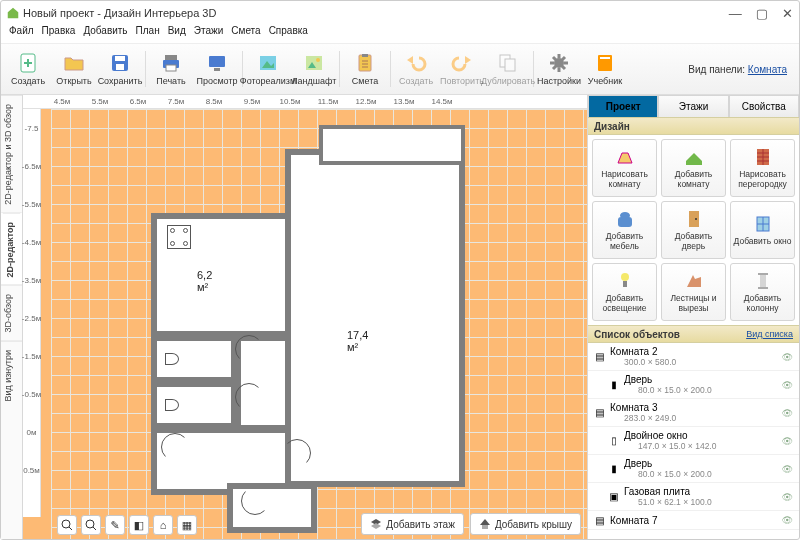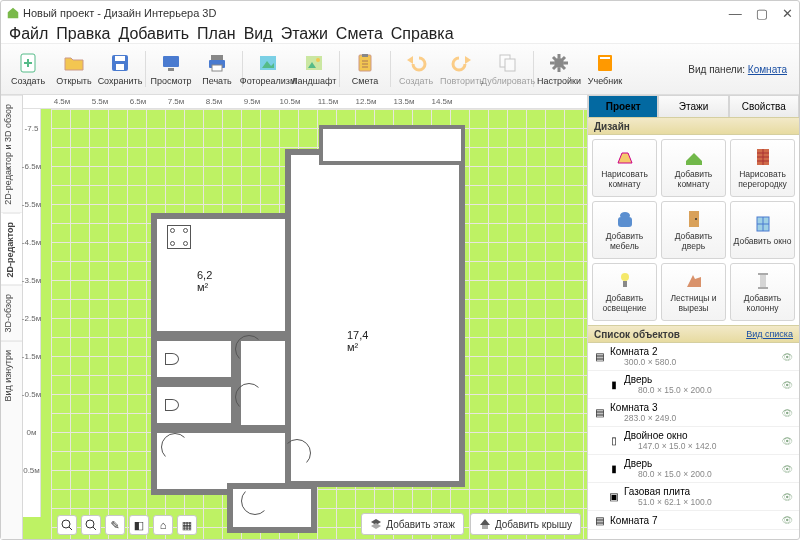--- a/index.html
+++ b/index.html
@@ -3,33 +3,33 @@
 <meta charset="utf-8">
 <style>
   * { box-sizing: border-box; margin: 0; padding: 0; }
   body { font-family: Tahoma, Arial, sans-serif; font-size: 10px; background: #fff; overflow: hidden; }
   .window { width: 800px; height: 540px; border: 1px solid #ccc; border-radius: 3px; display: flex; flex-direction: column; background: #fff; }
   .titlebar { height: 24px; display: flex; align-items: center; padding: 0 6px; }
   .titlebar .app-icon { width: 12px; height: 12px; margin-right: 4px; }
   .titlebar .title { font-size: 11px; color: #333; }
   .titlebar .controls { margin-left: auto; display: flex; gap: 14px; font-size: 13px; color: #555; }
   .titlebar .controls span { cursor: default; }
-  .menubar { height: 18px; display: flex; gap: 8px; padding: 0 8px; font-size: 16px; color: #222; }
+  .menubar { height: 18px; display: flex; gap: 8px; padding: 0 8px; font-size: 10px; color: #222; }
   .menubar span { cursor: default; }
   .toolbar { height: 52px; display: flex; align-items: center; padding: 0 4px; background: linear-gradient(#fdfdfd,#f1f1f1); border-top: 1px solid #eee; border-bottom: 1px solid #ddd; }
   .toolbar .tb-item { display: flex; flex-direction: column; align-items: center; justify-content: center; width: 46px; height: 46px; font-size: 9px; color: #333; gap: 2px; cursor: default; }
   .toolbar .tb-item.disabled { opacity: 0.45; }
   .tb-sep { width: 1px; height: 36px; background: #ddd; margin: 0 2px; }
   .toolbar .right-text { margin-left: auto; font-size: 10px; color: #333; padding-right: 8px; }
   .toolbar .right-text a { color: #1a4fa3; text-decoration: underline; }
   .content { flex: 1; display: flex; min-height: 0; }
   .side-tabs { width: 22px; display: flex; flex-direction: column; border-right: 1px solid #d8d8d8; background: #fafafa; }
   .side-tab { flex: none; writing-mode: vertical-rl; transform: rotate(180deg); padding: 8px 2px; font-size: 9px; color: #444; border-bottom:1px solid #ddd; text-align:center; cursor:default; }
   .side-tab.active { background: #fff; font-weight: bold; border-left:2px solid #fff; border-right:2px solid #fff; }
-  .canvas-area { flex: 1; position: relative; background: #bef264; display: flex; flex-direction: column; }
+  .canvas-area { flex: 1; position: relative; background: #fdba74; display: flex; flex-direction: column; }
   .ruler-h { height: 14px; display: flex; align-items: center; padding-left: 20px; font-size: 8px; color: #666; background:#fff; border-bottom:1px solid #e0e0e0; }
   .ruler-h span { flex: none; width: 38px; text-align: center; }
   .ruler-v { position: absolute; left: 0; top: 14px; bottom: 22px; width: 18px; background:#fff; border-right:1px solid #e0e0e0; display:flex; flex-direction:column; font-size:8px; color:#666; }
   .ruler-v span { flex:none; height:38px; display:flex; align-items:center; justify-content:center; }
   .canvas { flex:1; position:relative; margin-left:28px; overflow:hidden;
     background-image:
       linear-gradient(#e8e6de 1px,transparent 1px),
       linear-gradient(90deg,#e8e6de 1px,transparent 1px);
     background-size: 19px 19px;
   }
@@ -107,32 +107,32 @@
         <svg width="22" height="22" viewBox="0 0 22 22">
           <rect x="3" y="3" width="16" height="16" rx="2" fill="#4a7bd0"></rect>
           <rect x="6" y="4" width="10" height="5" fill="#fff"></rect>
           <rect x="7" y="12" width="8" height="6" fill="#fff"></rect>
         </svg>
         <span>Сохранить</span>
       </div>
       <div class="tb-sep"></div>
       <div class="tb-item">
         <svg width="22" height="22" viewBox="0 0 22 22">
-          <rect x="3" y="4" width="16" height="11" rx="1" fill="#4a7bd0"></rect>
-          <rect x="8" y="16" width="6" height="3" fill="#888"></rect>
-        </svg>
-        <span>Просмотр</span>
-      </div>
-      <div class="tb-item">
-        <svg width="22" height="22" viewBox="0 0 22 22">
           <rect x="5" y="3" width="12" height="5" fill="#888"></rect>
           <rect x="3" y="8" width="16" height="8" rx="1" fill="#4a7bd0"></rect>
           <rect x="6" y="13" width="10" height="6" fill="#fff" stroke="#888"></rect>
         </svg>
         <span>Печать</span>
+      </div>
+      <div class="tb-item">
+        <svg width="22" height="22" viewBox="0 0 22 22">
+          <rect x="3" y="4" width="16" height="11" rx="1" fill="#4a7bd0"></rect>
+          <rect x="8" y="16" width="6" height="3" fill="#888"></rect>
+        </svg>
+        <span>Просмотр</span>
       </div>
       <div class="tb-sep"></div>
       <div class="tb-item">
         <svg width="22" height="22" viewBox="0 0 22 22">
           <rect x="3" y="4" width="16" height="14" fill="#7bd0e5"></rect>
           <polygon points="5,16 10,9 14,14 17,11 17,16" fill="#5b8"></polygon>
         </svg>
         <span>Фотореализм</span>
       </div>
       <div class="tb-item">

